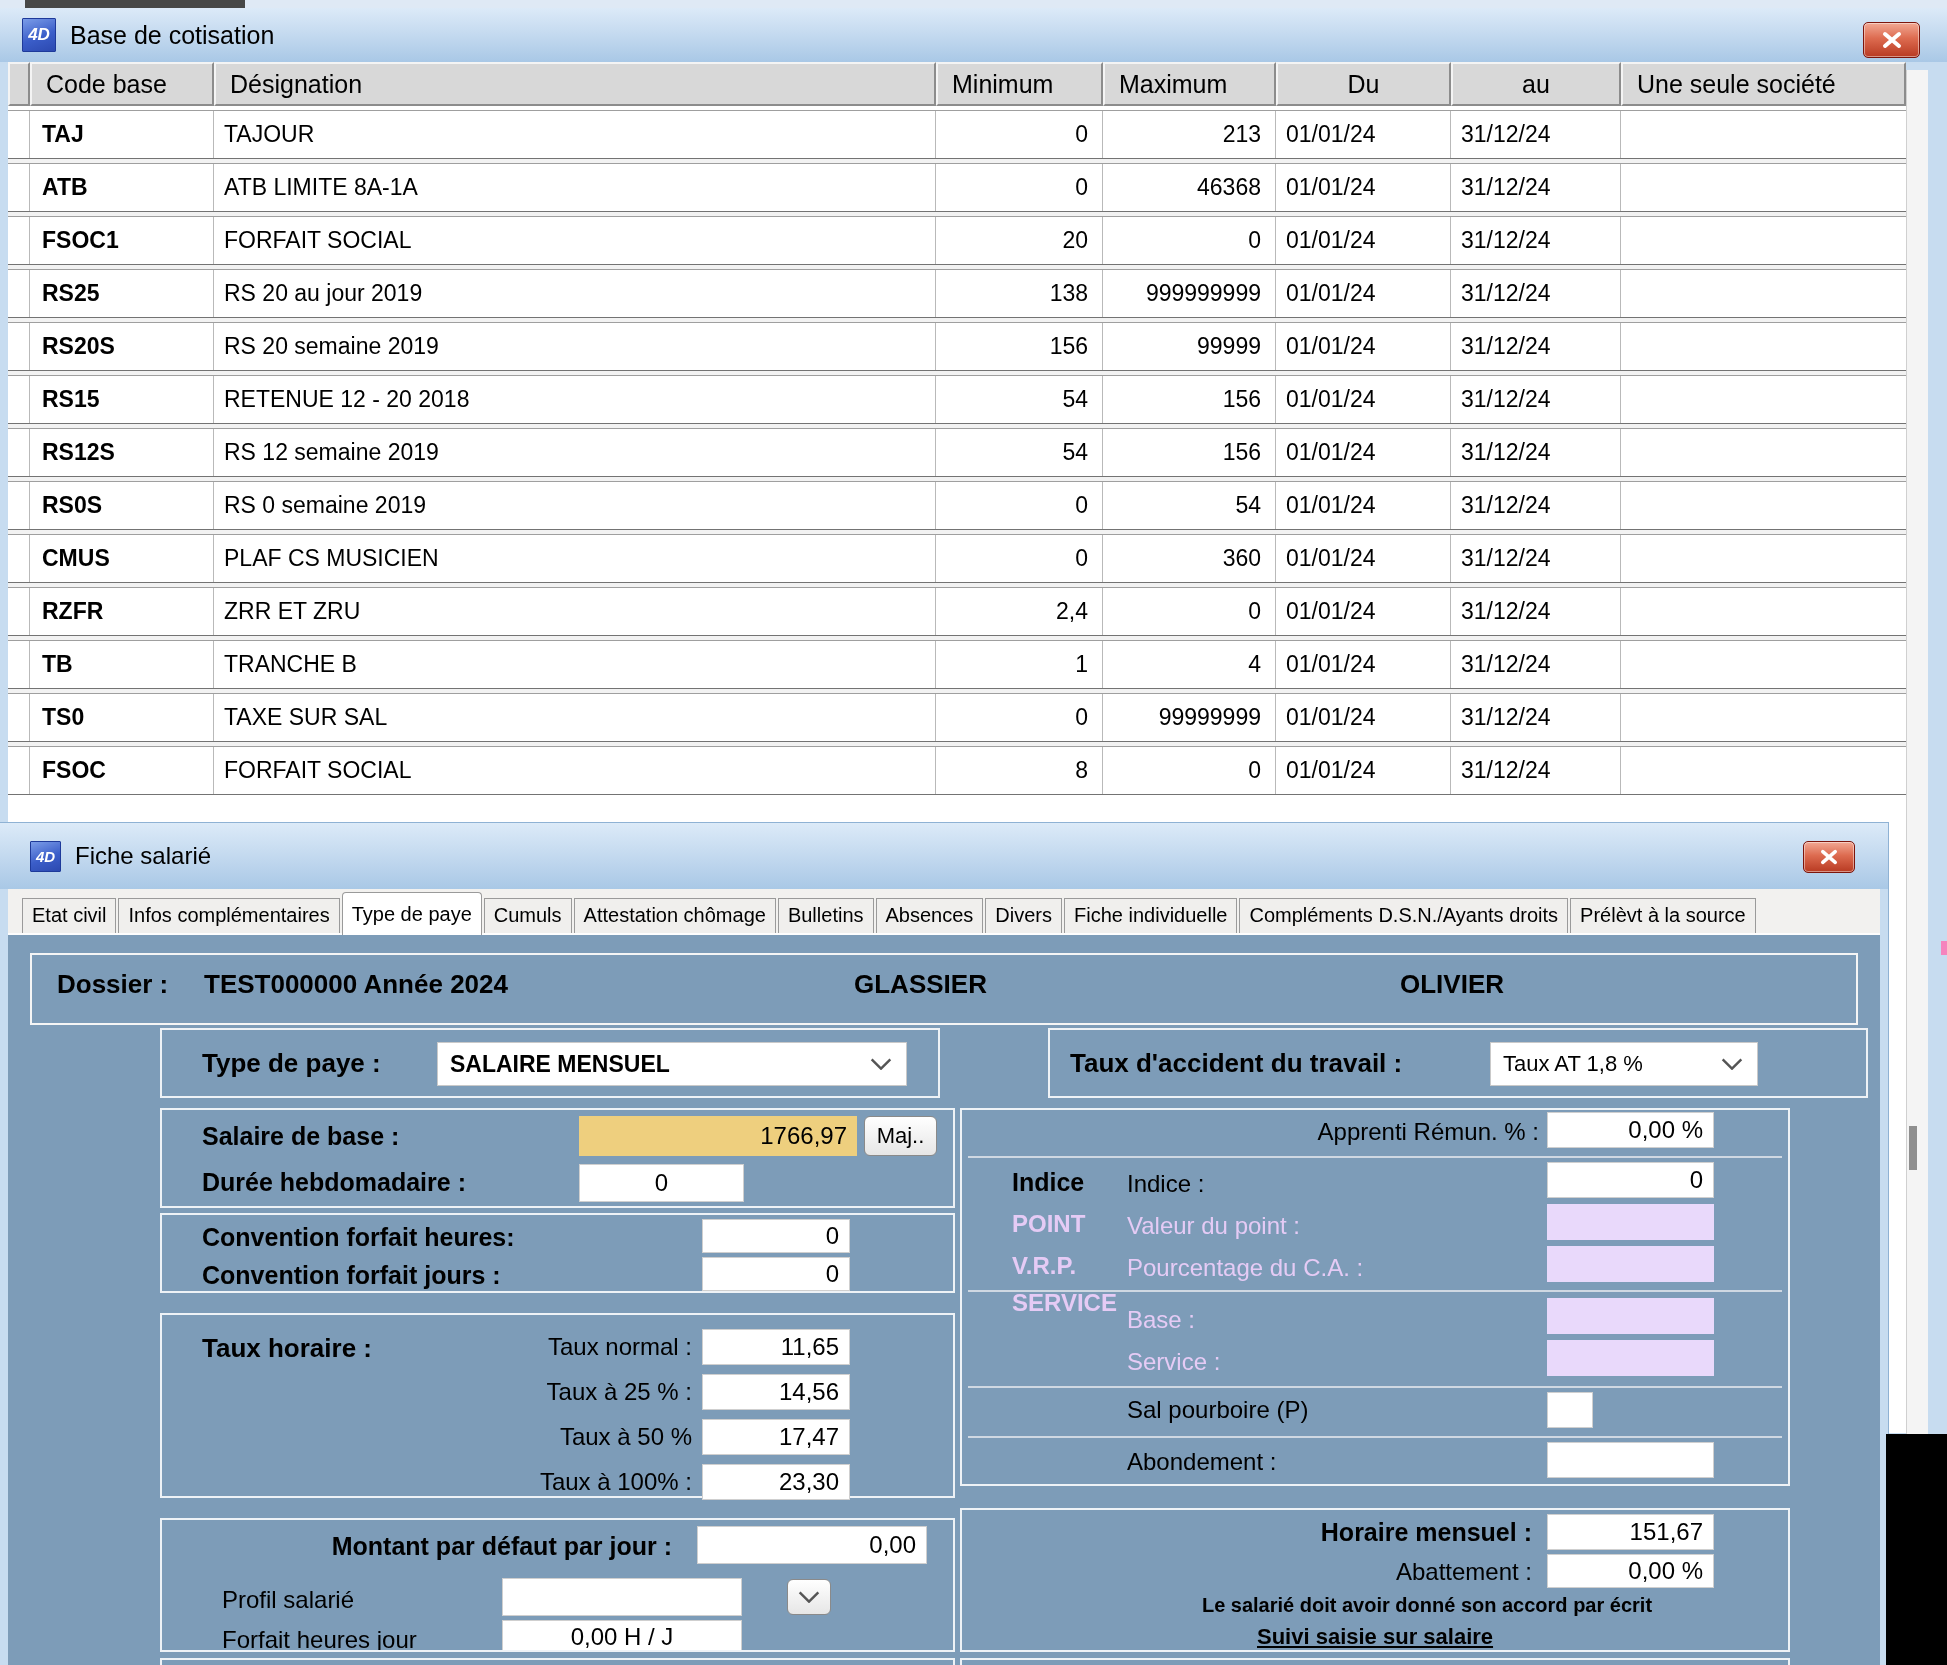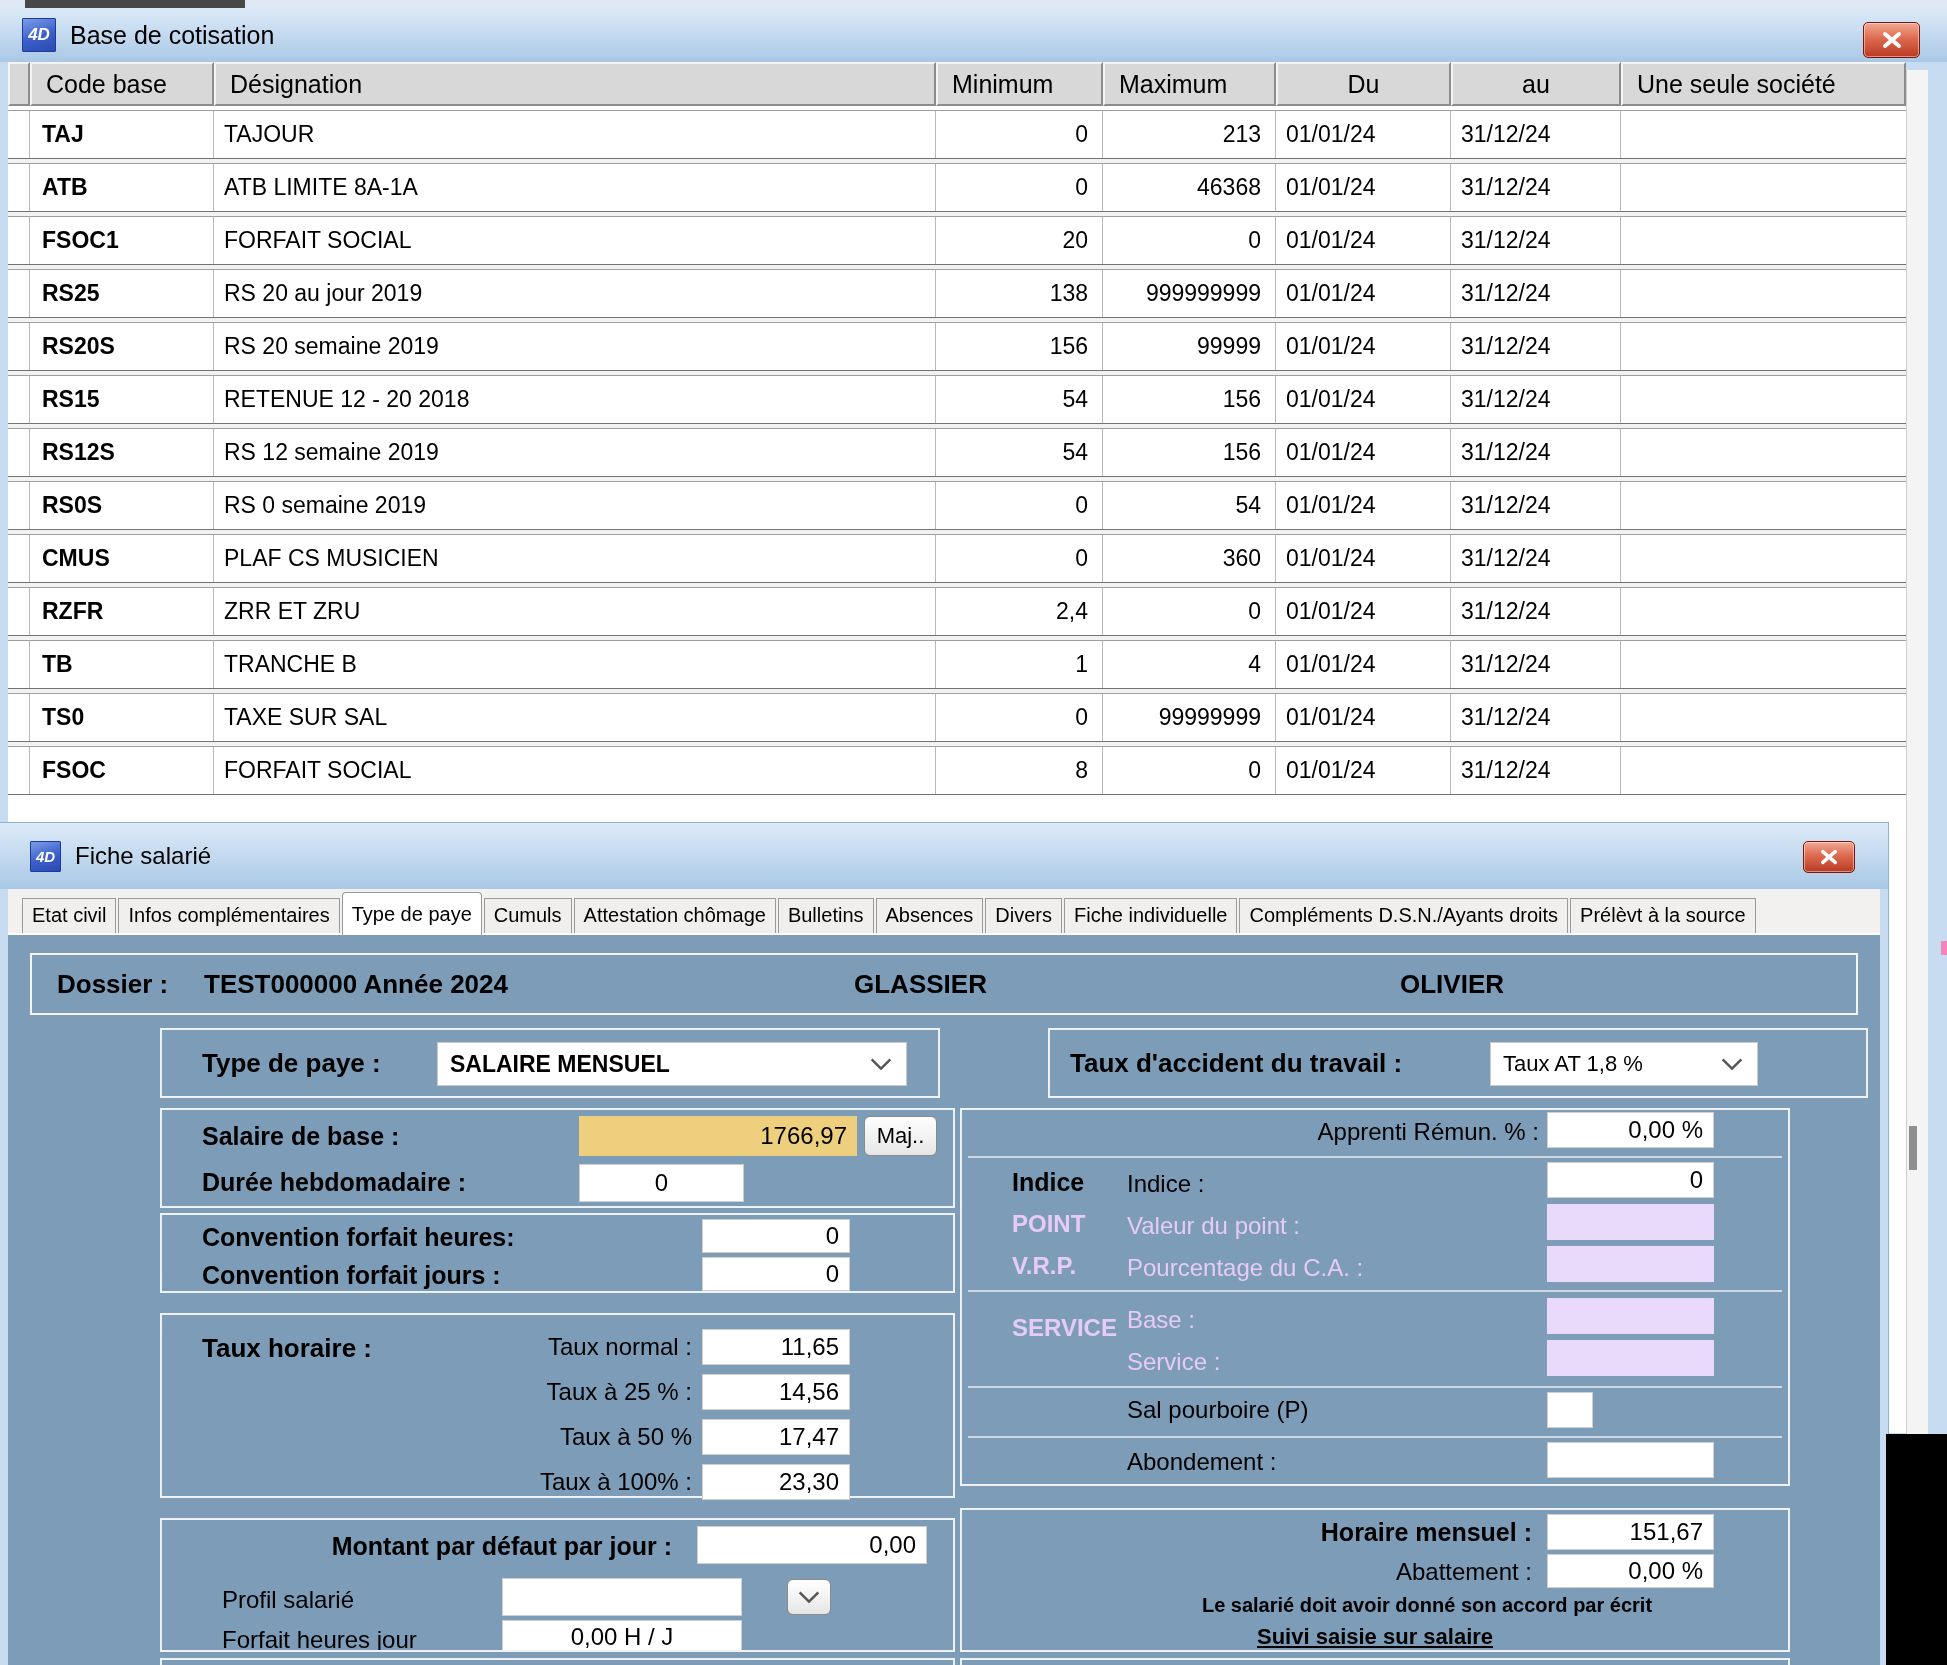--- a/index.html
+++ b/index.html
@@ -53,21 +53,21 @@
   .field.right{justify-content:flex-end;padding-right:10px;}
   .field.center{justify-content:center;}
   .field.lavf{background:#e9d9fb;border:none;}
   .field.yellow{background:#eecf7e;border:none;}
   .selectbox{position:absolute;background:#fff;border:1px solid #c9c9c9;display:flex;align-items:center;padding-left:12px;}
   .selectbox .val{flex:1;font-size:23px;color:#000;white-space:nowrap;overflow:hidden;}
   .selectbox.boldval .val{font-weight:bold;}
   .chev{width:22px;height:12px;margin-right:14px;flex:none;}
   .sep{position:absolute;left:6px;right:6px;height:2px;background:#dde3e9;opacity:.85;}
   .btn{position:absolute;background:linear-gradient(180deg,#ffffff,#e6e6e6);border:1px solid #8a8a8a;border-radius:6px;display:flex;align-items:center;justify-content:center;font-size:22px;color:#000;}
-  .dossier-bar{position:absolute;left:22px;top:18px;width:1828px;height:62px;border:2px solid #f5f5f5;}
+  .dossier-bar{position:absolute;left:22px;top:18px;width:1828px;height:72px;border:2px solid #f5f5f5;}
   .dossier-bar span{position:absolute;top:14px;font-size:26px;font-weight:bold;color:#000;white-space:nowrap;}
   .note{position:absolute;font-size:20px;font-weight:bold;color:#000;white-space:nowrap;}
   .linktext{position:absolute;font-size:22px;font-weight:bold;color:#000;text-decoration:underline;white-space:nowrap;}
   .hr-rows{position:absolute;left:330px;top:14px;width:460px;}
   .hr-row{display:flex;align-items:center;margin-bottom:9px;height:36px;}
   .hr-label{width:200px;text-align:right;font-size:24px;color:#000;white-space:nowrap;}
   .hr-input{width:148px;height:36px;margin-left:10px;background:#fff;border:1px solid #cfcfcf;font-size:24px;display:flex;align-items:center;justify-content:flex-end;padding-right:10px;}
 </style>
 </head>
 <body>
@@ -352,21 +352,21 @@
 
         <div class="lavb" style="left:50px;top:100px">POINT</div>
         <div class="rlabel lav" style="left:165px;top:102px">Valeur du point :</div>
         <div class="field lavf" style="left:585px;top:94px;width:167px;height:36px"></div>
 
         <div class="lavb" style="left:50px;top:142px">V.R.P.</div>
         <div class="rlabel lav" style="left:165px;top:144px">Pourcentage du C.A. :</div>
         <div class="field lavf" style="left:585px;top:136px;width:167px;height:36px"></div>
         <div class="sep" style="top:180px"></div>
 
-        <div class="lavb" style="left:50px;top:204px">SERVICE</div>
+        <div class="lavb" style="left:50px;top:179px">SERVICE</div>
         <div class="rlabel lav" style="left:165px;top:196px">Base :</div>
         <div class="field lavf" style="left:585px;top:188px;width:167px;height:36px"></div>
         <div class="rlabel lav" style="left:165px;top:238px">Service :</div>
         <div class="field lavf" style="left:585px;top:230px;width:167px;height:36px"></div>
         <div class="sep" style="top:276px"></div>
 
         <div class="rlabel" style="left:165px;top:286px">Sal pourboire (P)</div>
         <div class="field" style="left:585px;top:282px;width:46px;height:36px"></div>
         <div class="sep" style="top:326px"></div>
 

